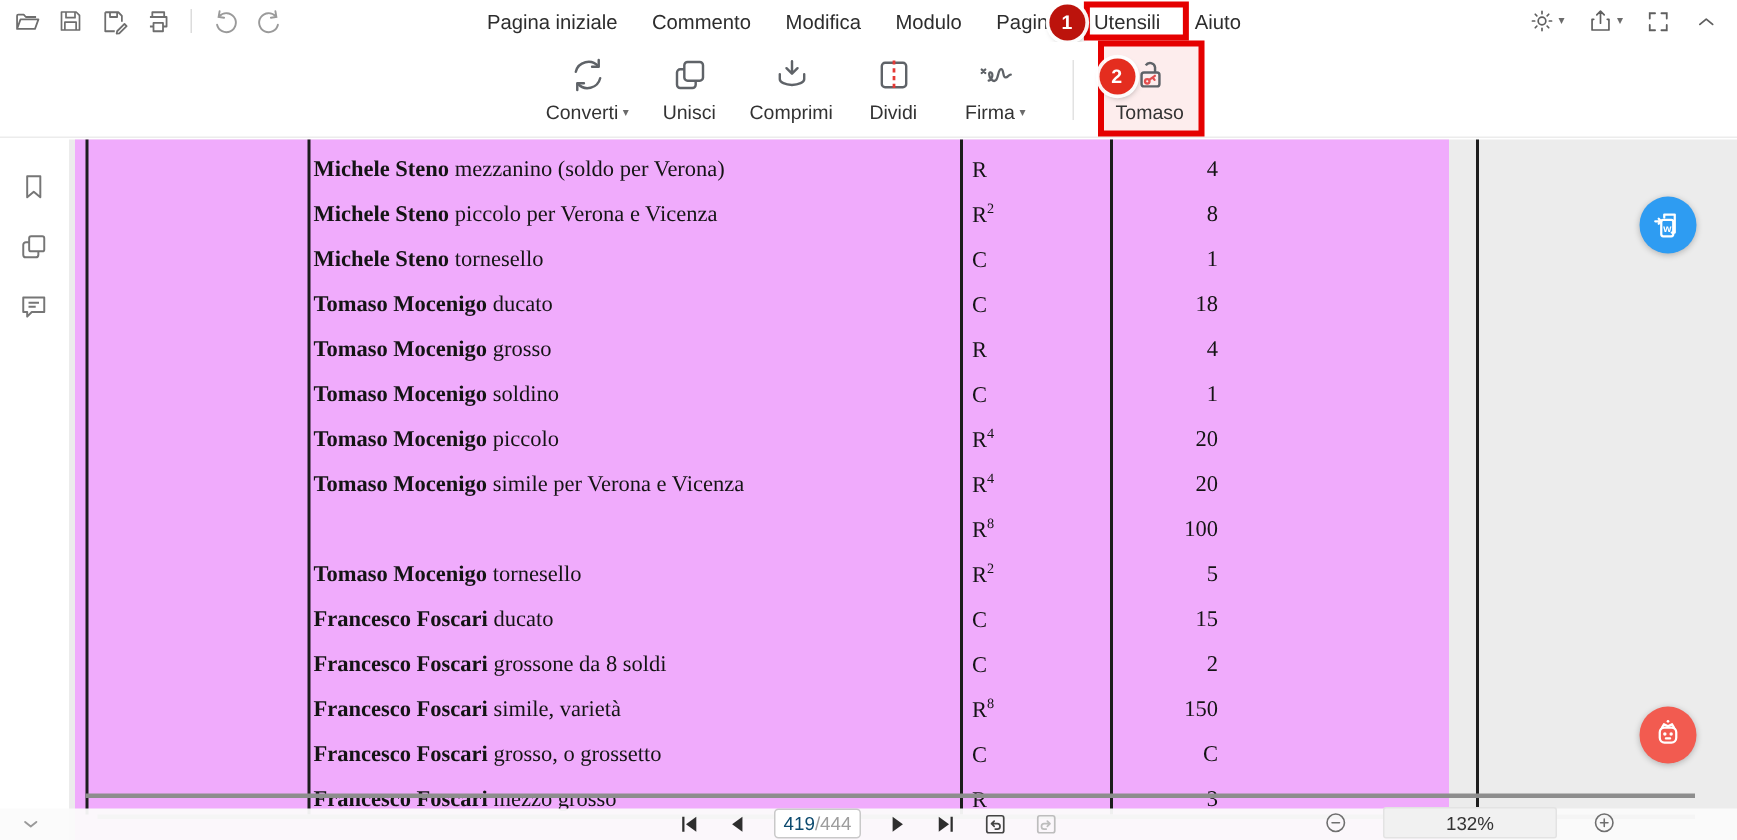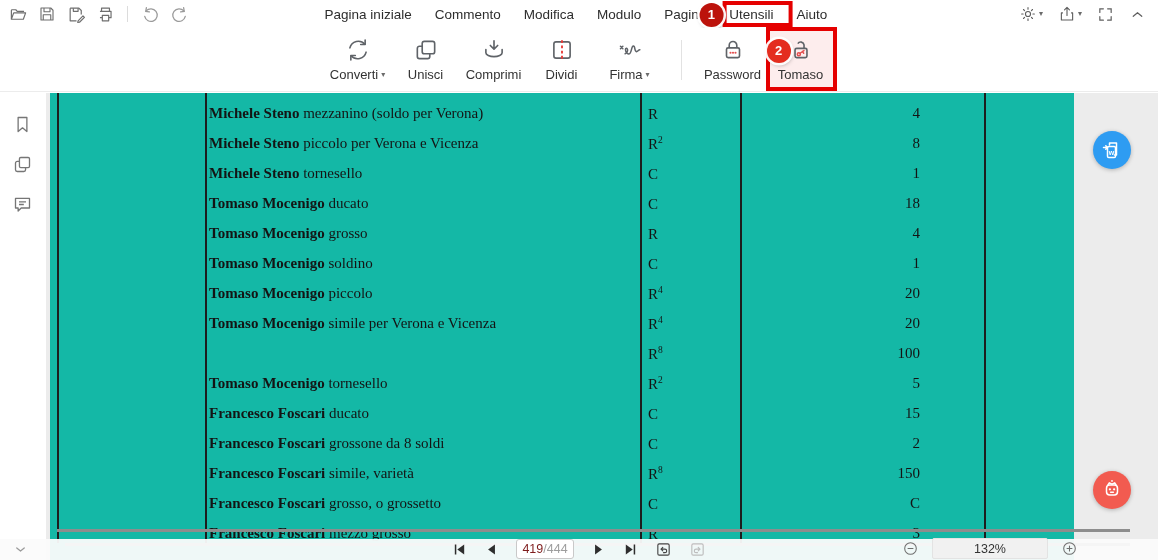--- a/index.html
+++ b/index.html
@@ -39,21 +39,21 @@
   .tool-btn .ic{position:relative;z-index:1;}
   .tool-btn.hl::before{content:'';position:absolute;inset:-5px -7px -3px -6px;border:4px solid #e50000;background:rgba(229,0,0,.07);z-index:0;}
   .toolbar-sep{width:1px;height:40px;background:#e2e2e2;margin:0 12px;}
 
   
   .sidebar{position:absolute;left:0;top:93px;width:46px;bottom:0;background:#fff;}
   .side-ic{position:absolute;left:12px;color:#767676;cursor:pointer;}
 
   
   .doc-area{position:absolute;left:46px;top:93px;right:0;bottom:0;background:#ececec;}
-  .page{position:absolute;left:4px;top:0;width:1024px;bottom:0;background:#14b8a6;}
+  .page{position:absolute;left:4px;top:0;width:916px;bottom:0;background:#f0abfc;}
   .vline{position:absolute;top:0;width:1.6px;height:450px;background:#1d1d1d;}
   .hline{position:absolute;height:2.6px;background:#8d8d8d;}
   .doc-rows{position:absolute;left:0;top:6px;right:0;font-family:"Liberation Serif",serif;color:#141414;font-size:15px;}
   .drow{height:30px;position:relative;}
   .drow .c-name{position:absolute;left:159px;top:6px;white-space:nowrap;}
   .drow .c-name b{font-weight:700;}
   .drow .c-rar{position:absolute;left:598px;top:6px;}
   .drow .c-rar sup{font-size:9.5px;}
   .drow .c-val{position:absolute;right:154px;top:6px;text-align:right;}
 
@@ -61,23 +61,23 @@
   .float-btn{position:absolute;width:38px;height:38px;border-radius:50%;display:flex;align-items:center;justify-content:center;cursor:pointer;box-shadow:0 1px 4px rgba(0,0,0,.25);z-index:6;}
   .fb-word{left:1093px;top:131px;background:#2e9cf2;}
   .fb-robot{left:1093px;top:471px;background:#f25b50;}
 
   
   .statusbar{position:absolute;left:0;right:0;bottom:0;height:21px;background:rgba(251,251,251,.95);z-index:7;}
   .sb-collapse{position:absolute;left:13px;bottom:3px;color:#9a9a9a;cursor:pointer;}
   .nav-group{position:absolute;left:50%;transform:translateX(-50%);bottom:1px;display:flex;align-items:center;gap:17px;}
   .nav-ic{color:#2e2e2e;cursor:pointer;}
   .page-box{width:56px;height:18px;border:1px solid #c9c9c9;border-radius:3px;background:#fff;display:flex;align-items:center;justify-content:center;font-size:12.5px;cursor:text;}
-  .page-box .cur{color:#7f1d1d;}
+  .page-box .cur{color:#0c4a6e;}
   .page-box .tot{color:#9d9d9d;}
-  .zoom-group{position:absolute;right:80px;bottom:1px;display:flex;align-items:center;gap:13px;}
+  .zoom-group{position:absolute;right:80px;bottom:1px;display:flex;align-items:center;gap:23px;}
   .zoom-box{width:114px;height:19px;background:#f1f1f1;border:1px solid #e3e3e3;border-radius:2px;display:flex;align-items:center;justify-content:center;font-size:12.5px;color:#333;cursor:pointer;}
   .zoom-ic{color:#6f6f6f;cursor:pointer;}
 </style>
 </head>
 <body>
 
 <div class="titlebar">
   <div class="tb-left">
     <span class="icbtn">
       <svg width="19" height="19" viewBox="0 0 24 24" fill="none" stroke="currentColor" stroke-width="1.5" stroke-linejoin="round">
@@ -203,32 +203,20 @@
           <path d="M3.2 8.6l2.2 2.2M5.4 8.6l-2.2 2.2"></path>
           <path d="M7.5 15.5c1.6-.6 2.6-2.6 2.2-4.1-.4-1.5-2-1.3-1.9.4.1 2.1 2.4 4.9 4.1 3.4 1.7-1.5 1.3-6.6 3.2-6.8 1.9-.2.8 5 2.8 5.1 1.4.1 1.7-1.7 3.2-1.7"></path>
         </svg>
     </span>
     <span class="lbl">
         <span>Firma</span>
         <span class="caret">▾</span>
       </span>
   </div>
   <div class="toolbar-sep"></div>
-  <div class="tool-btn">
-    <span class="ic">
-      <svg width="26" height="26" viewBox="0 0 24 24" fill="none" stroke="currentColor" stroke-width="1.5" stroke-linejoin="round">
-          <rect x="6" y="10" width="12" height="9" rx="1.5"></rect>
-          <path d="M8.5 10V7.6a3.5 3.5 0 0 1 7 0V10"></path>
-          <circle cx="9.7" cy="14.5" r="1" fill="#e34f4f" stroke="none"></circle>
-          <circle cx="12" cy="14.5" r="1" fill="#e34f4f" stroke="none"></circle>
-          <circle cx="14.3" cy="14.5" r="1" fill="#e34f4f" stroke="none"></circle>
-        </svg>
-    </span>
-    <span class="lbl">Password</span>
-  </div>
   <div class="tool-btn hl">
     <span class="badge badge2">2</span>
     <span class="ic">
       <svg width="26" height="26" viewBox="0 0 24 24" fill="none" stroke="currentColor" stroke-width="1.5" stroke-linejoin="round">
           <rect x="6.5" y="10.5" width="11" height="8.5" rx="1.5"></rect>
           <path d="M14.8 10.5V7.3a3.1 3.1 0 0 0-5.7-1.2"></path>
           <g stroke="#e34f4f" stroke-width="1.4" stroke-linecap="round">
             <circle cx="10" cy="15.9" r="1.4"></circle>
             <path d="M11.2 15l3.5-2.5M13.3 13.5l1.2 1.5"></path>
           </g>

